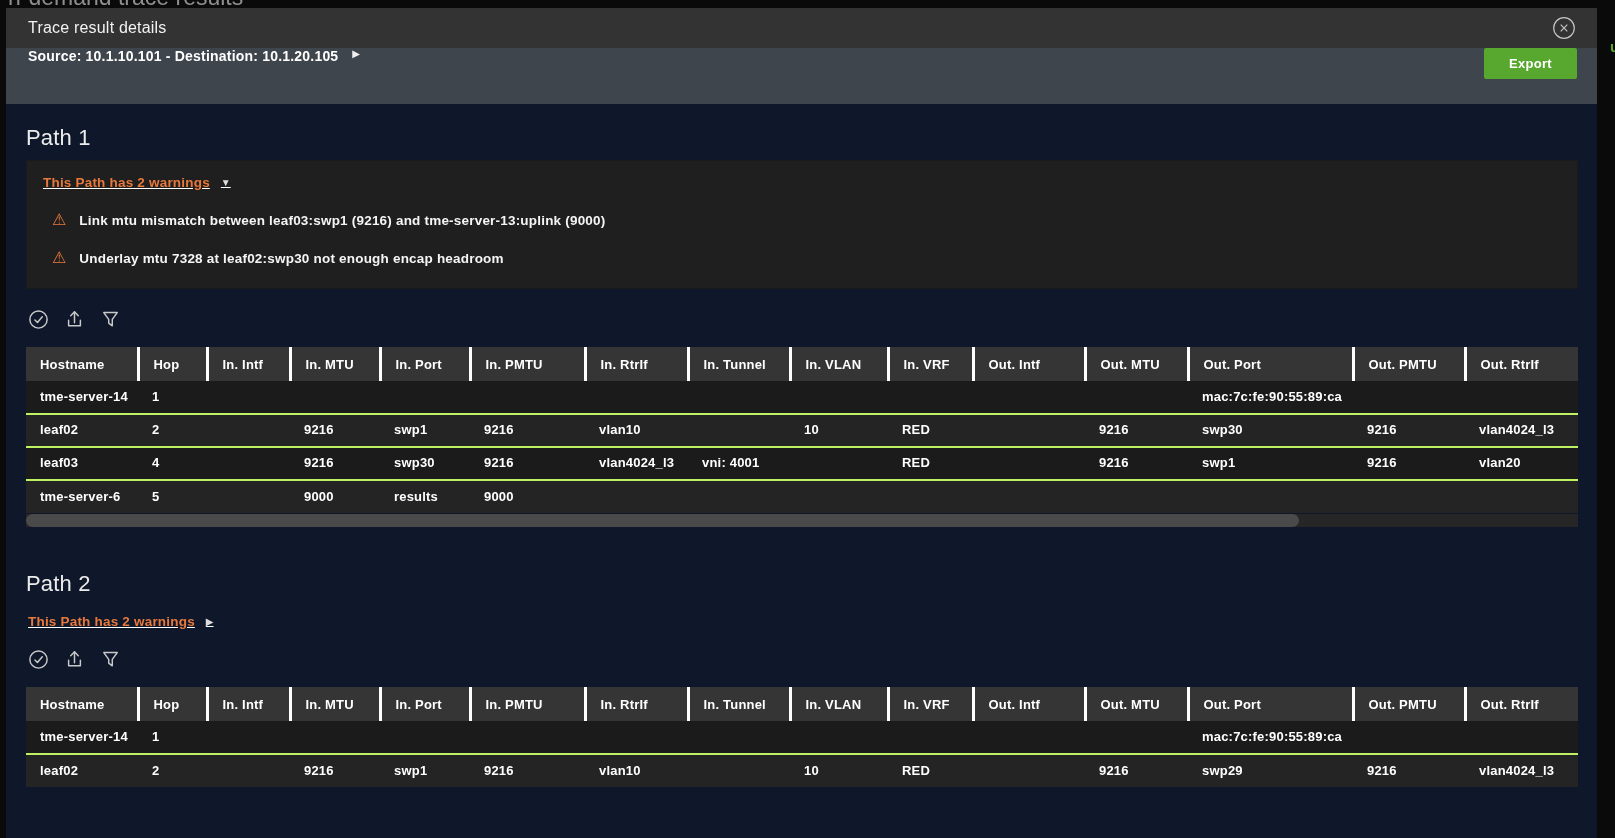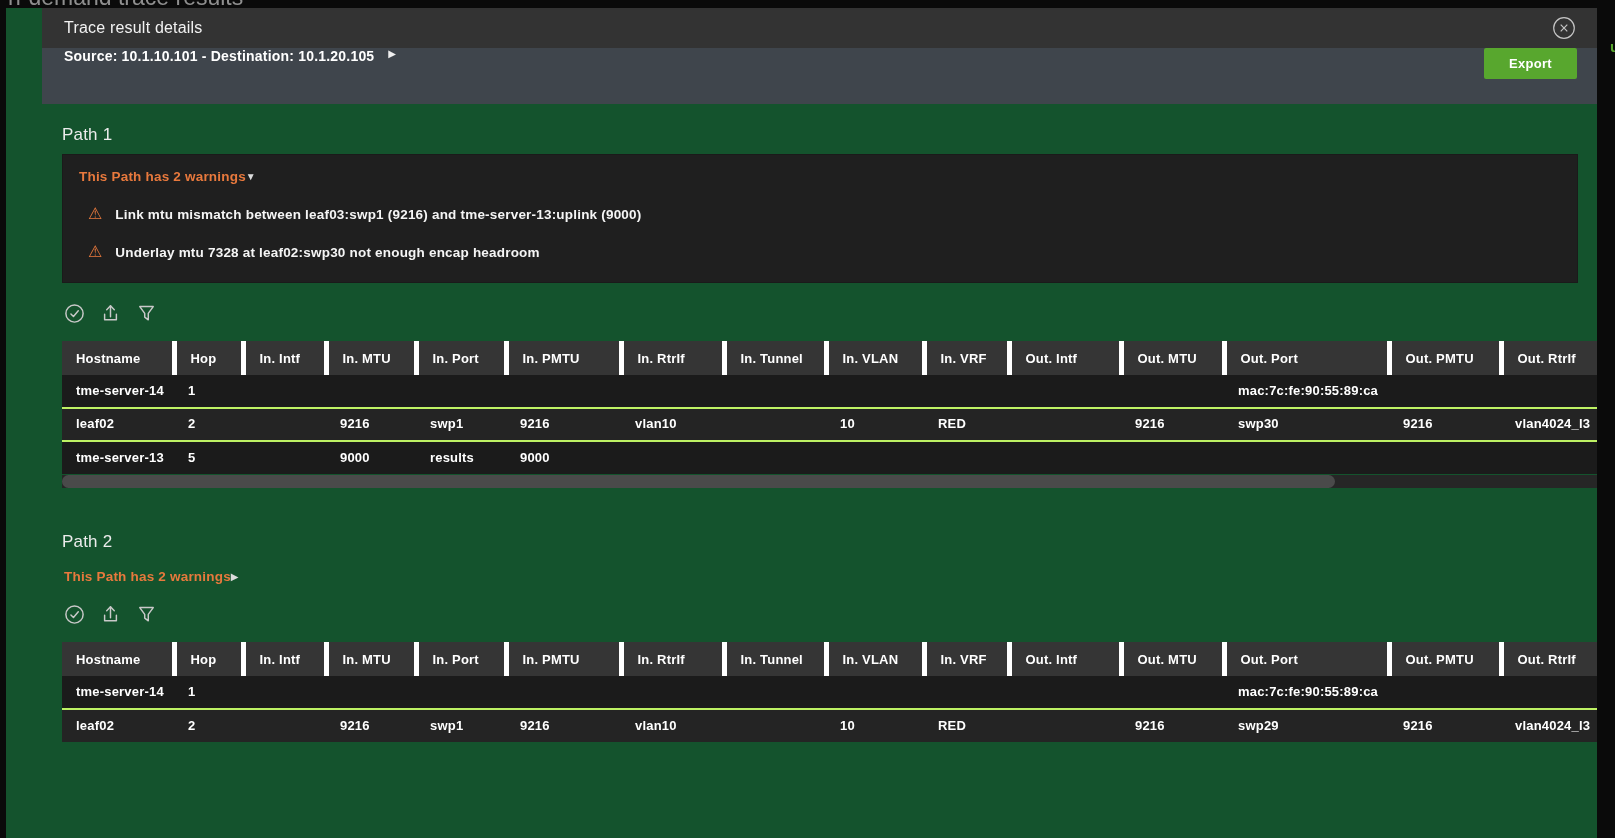--- a/index.html
+++ b/index.html
@@ -6,51 +6,51 @@
   html,body { width:1615px; height:838px; overflow:hidden; }
   body {
     font-family:"Liberation Sans","DejaVu Sans",sans-serif;
     background:#0a0a0a; position:relative; color:#fff;
   }
   
   .bg-top { position:absolute; top:-16px; left:8px; font-size:23px; font-weight:500; color:#8f8f8f; z-index:1; white-space:nowrap; }
   .bg-frag { position:absolute; top:38px; right:0; width:5px; height:18px; overflow:hidden; color:#58a72e; font-weight:700; font-size:15px; z-index:1; }
 
   
-  .modal { position:absolute; left:6px; top:8px; right:18px; bottom:0; background:#14532d; z-index:2; overflow:hidden;padding-left:36px; }
+  .modal { position:absolute; left:6px; top:8px; right:18px; bottom:0; background:#0f172a; z-index:2; overflow:hidden; }
   .modal-header { height:40px; background:#333333; display:flex; align-items:center; padding:0 20px 0 22px; }
   .modal-title { font-size:16px; font-weight:400; color:#f2f2f2; letter-spacing:.2px; }
   .close-btn { margin-left:auto; width:26px; height:26px; background:none; border:none; cursor:pointer; display:flex; align-items:center; justify-content:center; }
 
   .source-bar { height:56px; background:#3f454c; display:flex; align-items:flex-start; padding:0 20px 0 22px; }
   .src-text { font-size:14px; font-weight:700; color:#ffffff; letter-spacing:.2px; }
   .src-caret { color:#f0f0f0; font-size:10px; margin-left:14px; cursor:pointer; }
   .export-btn { margin-left:auto; background:#58a72e; color:#fff; border:none; border-radius:2px; font-family:inherit; font-size:13px; font-weight:700; padding:8px 25px; cursor:pointer; letter-spacing:.3px; }
 
   .content { padding:0 19px 0 20px; }
 
-  .path-title { font-size:17px; font-weight:400; color:#ececec; margin-top:21px; letter-spacing:.2px; }
+  .path-title { font-size:22px; font-weight:400; color:#ececec; margin-top:21px; letter-spacing:.2px; }
 
   .warnings-box { margin-top:9px; background:#1f1f1f; border:1px solid #1a1a1a; padding:14px 16px 22px 16px; }
   .warnings-box.collapsed { background:transparent; border:none; padding:0 2px; margin-top:17px; }
-  .warn-summary { display:flex; align-items:center; gap:0; cursor:pointer; }
+  .warn-summary { display:flex; align-items:center; gap:11px; cursor:pointer;text-decoration:underline; }
   .warn-summary .warn-label { font-size:13.5px; font-weight:700; color:#e8793d; letter-spacing:.2px; }
   .warn-caret { color:#dcdcdc; font-size:10px; }
   .warning-list { list-style:none; }
   .warning-list li { display:flex; align-items:center; gap:13px; margin-top:22px; padding-left:9px; }
   .warn-icon { color:#e8793d; font-size:16px; line-height:1; }
   .warn-text { font-size:13.5px; font-weight:600; color:#f5f5f5; letter-spacing:.2px; }
 
   .toolbar { margin-top:17px; display:flex; align-items:center; gap:12px; }
   .icon-btn { background:none; border:none; padding:0; width:24px; height:26px; display:flex; align-items:center; justify-content:center; cursor:pointer; }
   .icon-btn svg { stroke:#c9c9c9; fill:none; stroke-width:1.4; stroke-linecap:round; stroke-linejoin:round; }
 
   .table-wrap { margin-top:15px; }
   table { border-collapse:collapse; table-layout:fixed; width:1552px; }
-  thead th { background:#353535; height:34px; text-align:left; font-size:13px; font-weight:600; color:#fff; padding:0 6px 0 14px; border-left:5px solid #ffffff; letter-spacing:.2px; white-space:nowrap; overflow:hidden; cursor:pointer; }
+  thead th { background:#353535; height:34px; text-align:left; font-size:13px; font-weight:600; color:#fff; padding:0 6px 0 14px; border-left:3px solid #ffffff; letter-spacing:.2px; white-space:nowrap; overflow:hidden; cursor:pointer; }
   thead th:first-child { border-left:none; }
   tbody tr { border-top:2px solid #bef264; }
   tbody tr:first-child { border-top:none; }
   tbody tr:nth-child(odd)  { background:#1b1b1b; }
   tbody tr:nth-child(even) { background:#242424; }
   tbody td { font-size:13px; font-weight:600; color:#fff; padding:7px 10px 7px 14px; line-height:1.25; letter-spacing:.2px; overflow-wrap:break-word; vertical-align:middle; min-height:33px; }
   tbody tr { height:33px; }
 
   .hscroll { margin-top:1px; width:1552px; height:13px; background:#262626; position:relative; cursor:pointer; }
   .hscroll .thumb { position:absolute; left:0; top:0; height:13px; width:82%; background:#4a4a4a; border-radius:7px; }
@@ -189,21 +189,38 @@
                 <td></td>
                 <td>10</td>
                 <td>RED</td>
                 <td></td>
                 <td>9216</td>
                 <td>swp30</td>
                 <td>9216</td>
                 <td>vlan4024_l3</td>
               </tr>
               <tr>
-                <td>tme-server-13</td>
+                <td>leaf03</td>
+                <td>4</td>
+                <td></td>
+                <td>9216</td>
+                <td>swp30</td>
+                <td>9216</td>
+                <td>vlan4024_l3</td>
+                <td>vni: 4001</td>
+                <td></td>
+                <td>RED</td>
+                <td></td>
+                <td>9216</td>
+                <td>swp1</td>
+                <td>9216</td>
+                <td>vlan20</td>
+              </tr>
+              <tr>
+                <td>tme-server-6</td>
                 <td>5</td>
                 <td></td>
                 <td>9000</td>
                 <td>results</td>
                 <td>9000</td>
                 <td></td>
                 <td></td>
                 <td></td>
                 <td></td>
                 <td></td>

